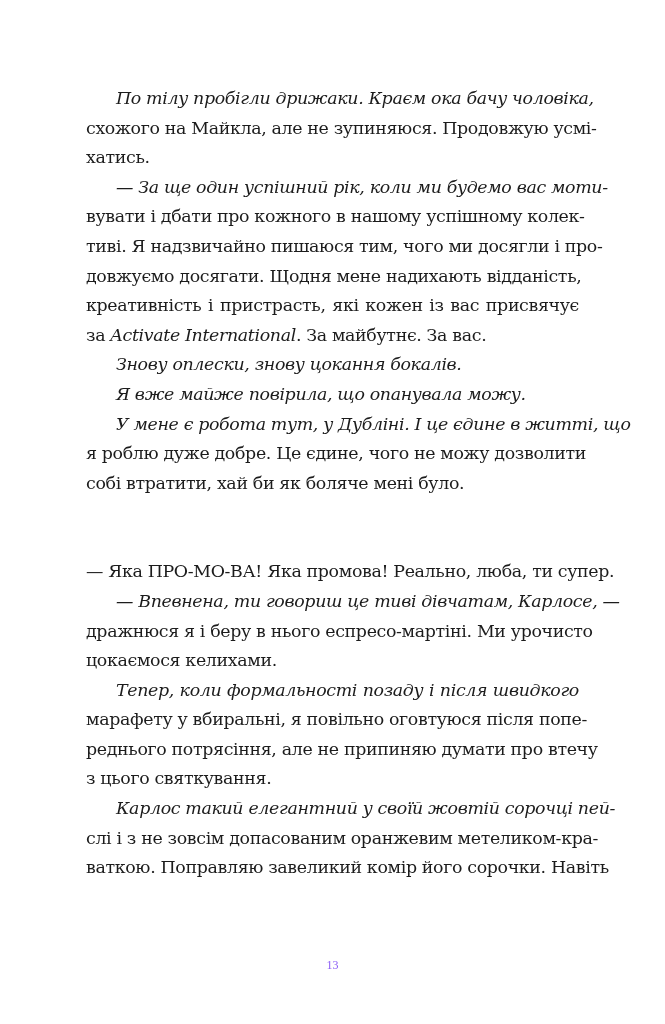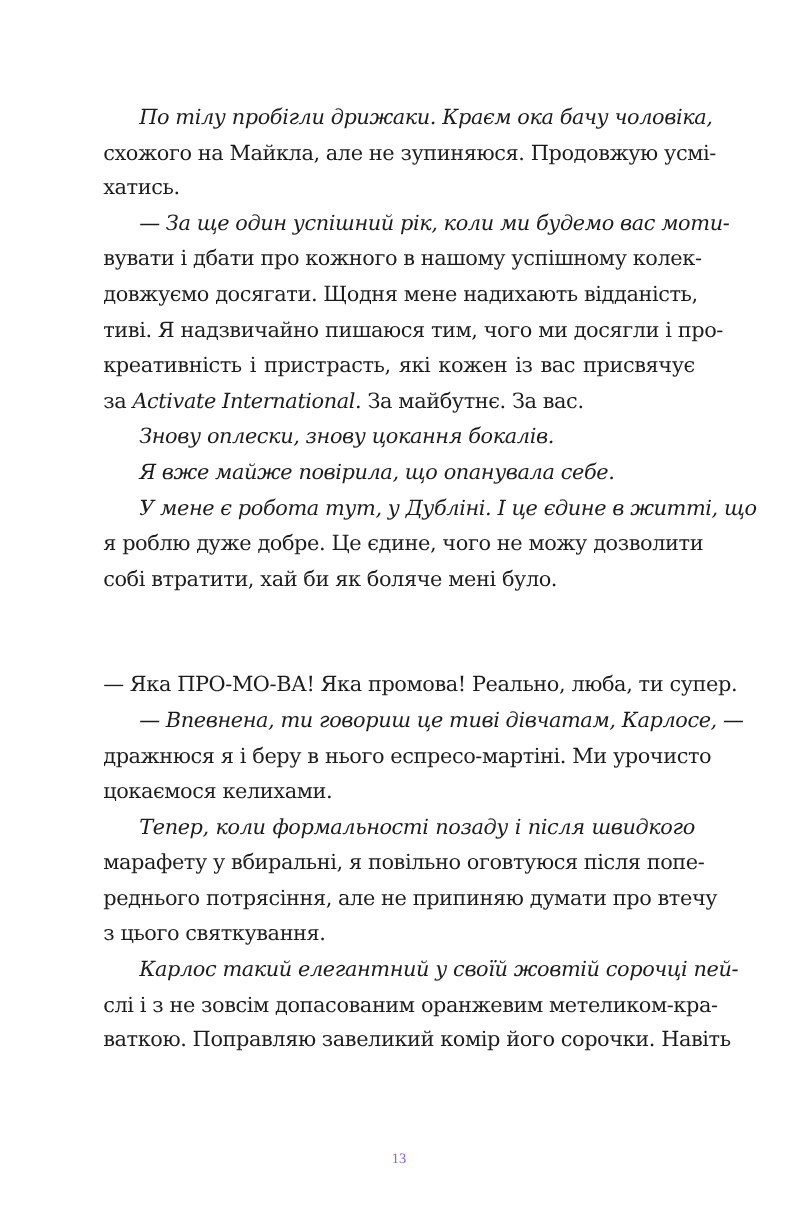--- a/index.html
+++ b/index.html
@@ -61,32 +61,32 @@
 
   <div>
     <span class="line indent">По тілу пробігли дрижаки. Краєм ока бачу чоловіка,</span>
     <span class="line">схожого на Майкла, але не зупиняюся. Продовжую усмі-</span>
     <span class="line last">хатись.</span>
   </div>
 
   <div>
     <span class="line indent">— За ще один успішний рік, коли ми будемо вас моти-</span>
     <span class="line">вувати і дбати про кожного в нашому успішному колек-</span>
+    <span class="line">тиві. Я надзвичайно пишаюся тим, чого ми досягли і про-</span>
     <span class="line">довжуємо досягати. Щодня мене надихають відданість,</span>
-    <span class="line">тиві. Я надзвичайно пишаюся тим, чого ми досягли і про-</span>
     <span class="line">креативність і пристрасть, які кожен із вас присвячує</span>
     <span class="line last"><span>за </span><i>Activate International</i><span>. За майбутнє. За вас.</span></span>
   </div>
 
   <div>
     <span class="line indent last">Знову оплески, знову цокання бокалів.</span>
   </div>
 
   <div>
-    <span class="line indent last">Я вже майже повірила, що опанувала себе.</span>
+    <span class="line indent last">Я вже майже повірила, що опанувала можу.</span>
   </div>
 
   <div>
     <span class="line indent">У мене є робота тут, у Дубліні. І це єдине в житті, що</span>
     <span class="line">я роблю дуже добре. Це єдине, чого не можу дозволити</span>
     <span class="line last">собі втратити, хай би як боляче мені було.</span>
   </div>
 
   <span class="gap"></span>
 

